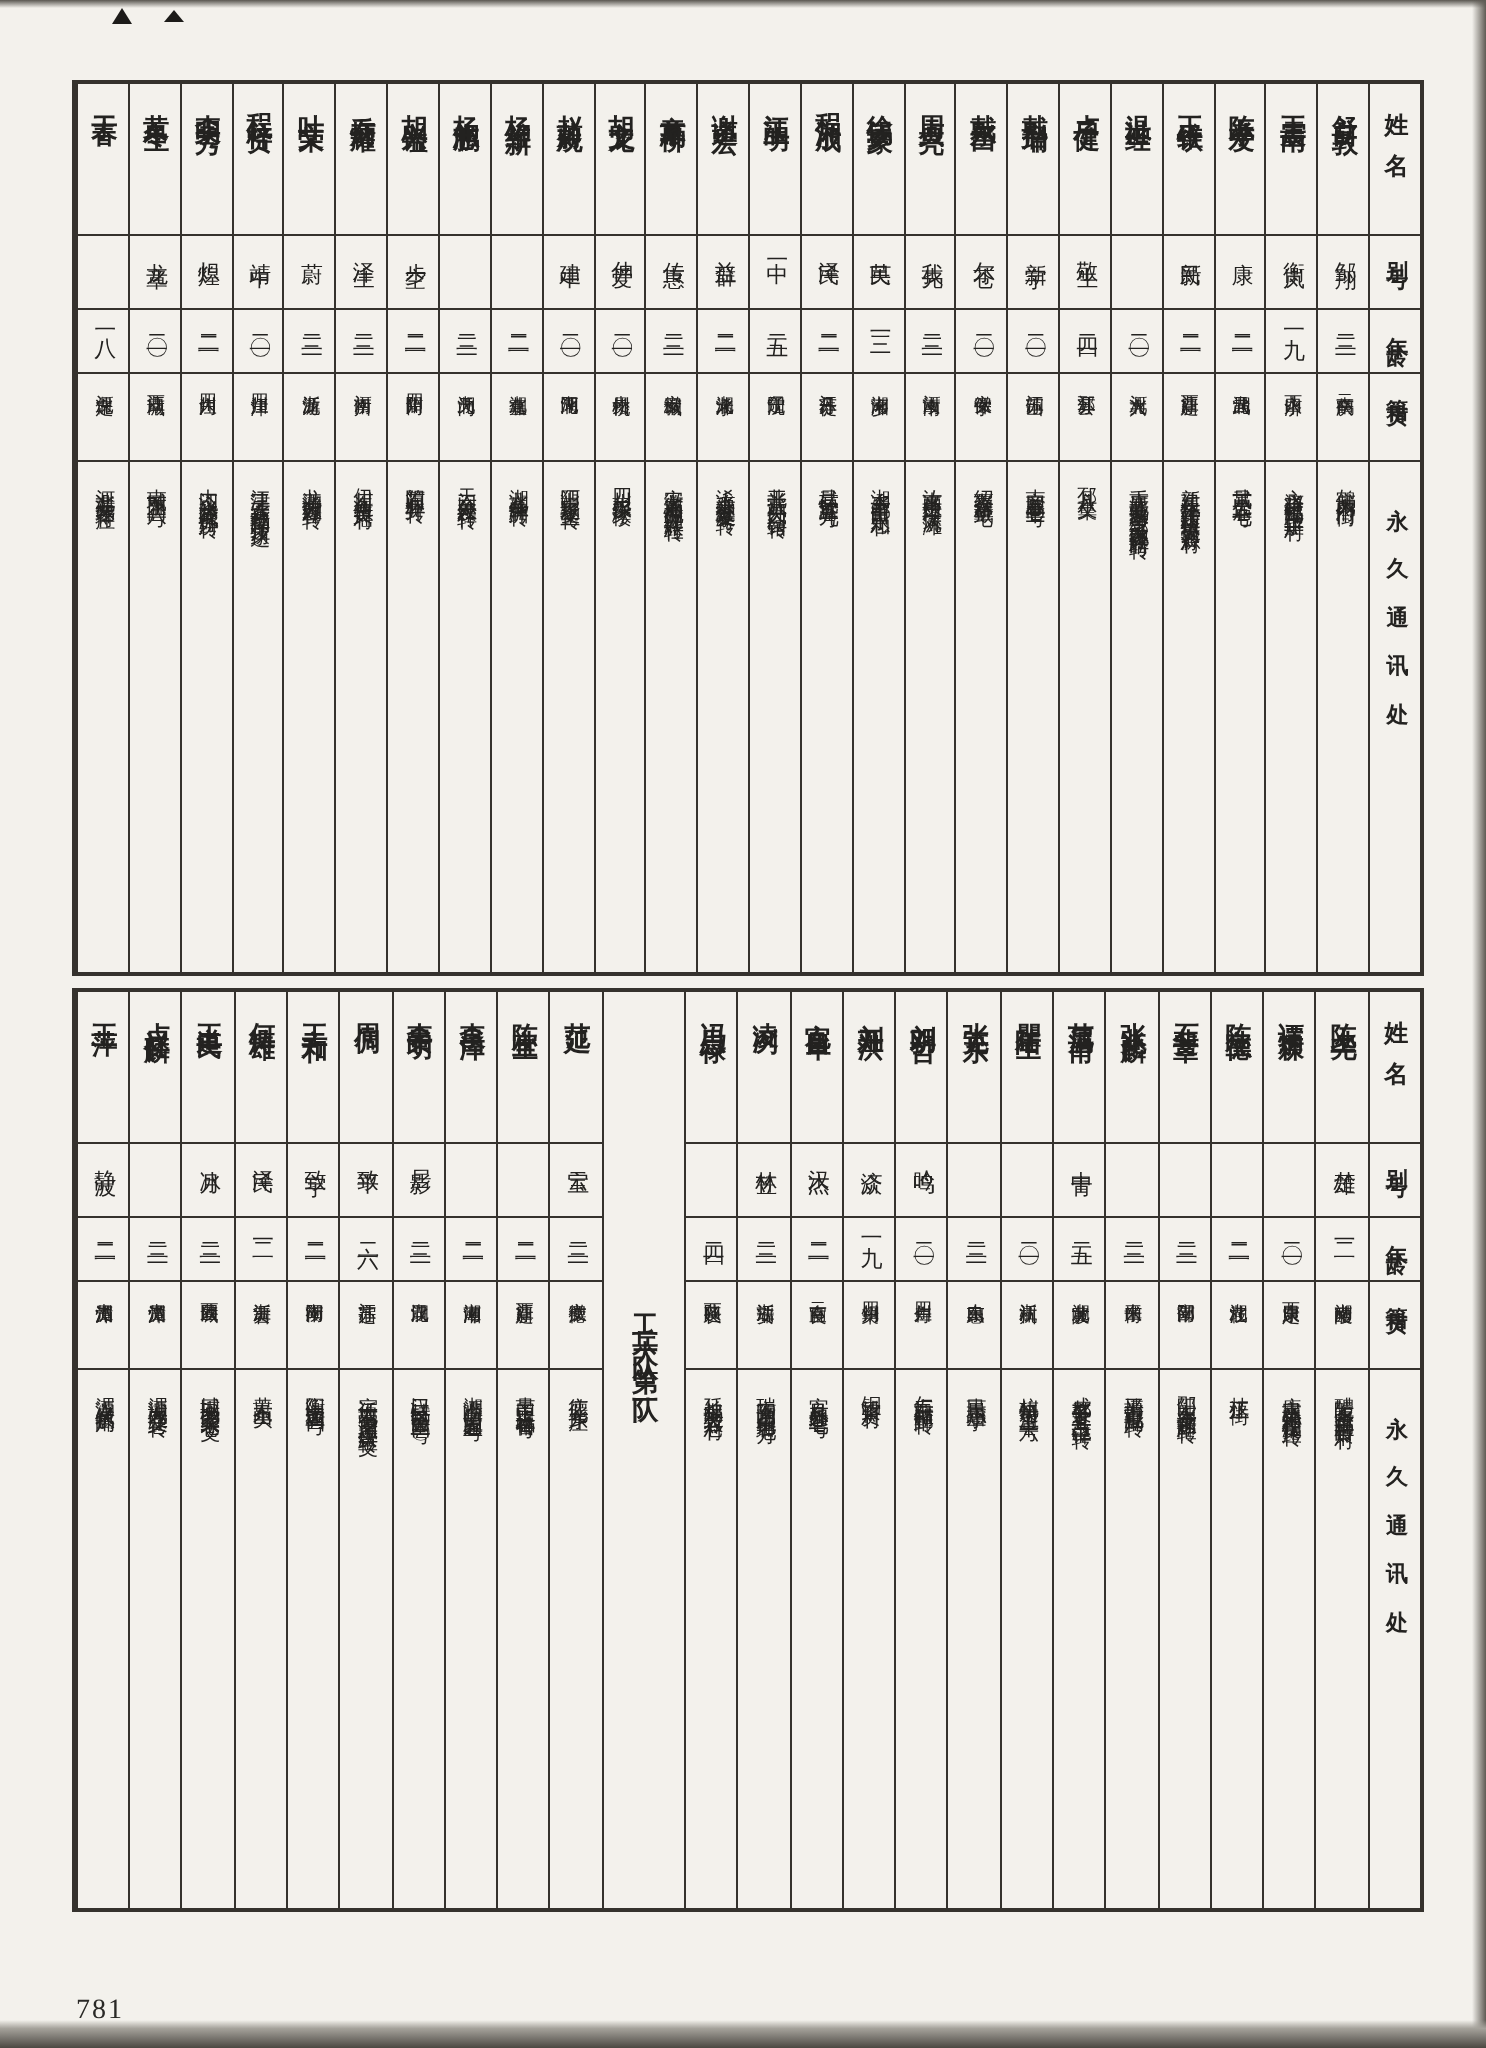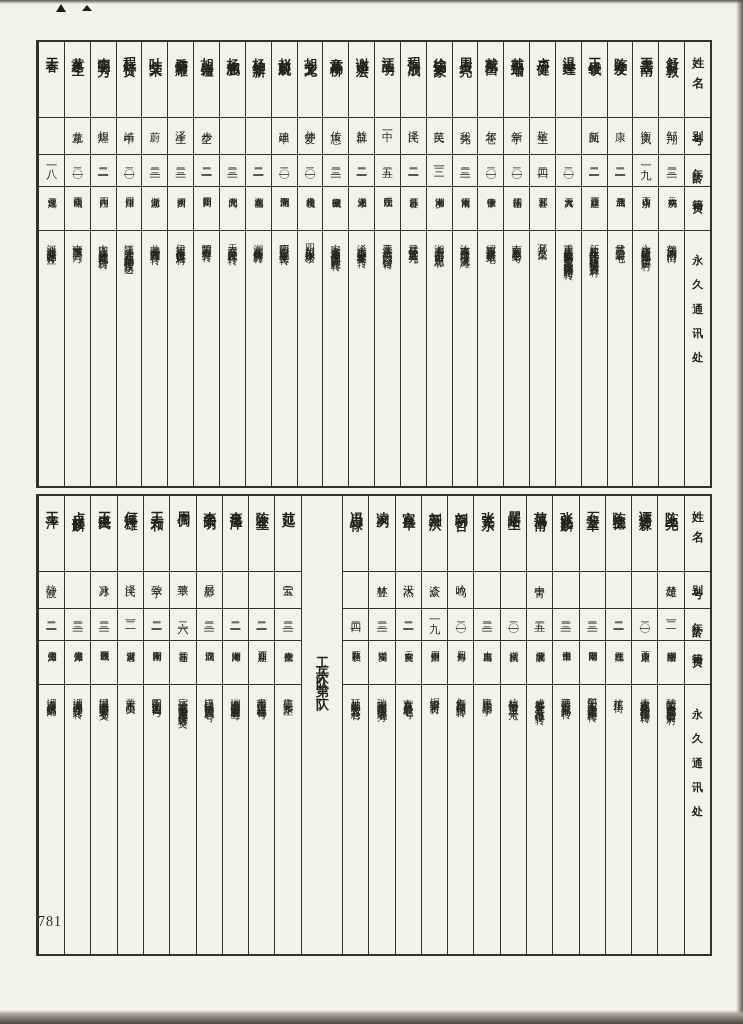--- a/index.html
+++ b/index.html
@@ -59,21 +59,21 @@
 
   .hcol .vt{font-weight:bold;}
   .hcol .c-name .vt{font-size:12px;letter-spacing:1.6em;}
   .hcol .c-alias .vt,.hcol .c-age .vt,.hcol .c-native .vt{font-size:11px;letter-spacing:4px;line-height:1.1;}
   .hcol .c-addr{padding-top:14px;}
   .hcol .c-addr .vt{font-size:11px;letter-spacing:2.2em;}
 
   .unit-cell{height:100%;padding-top:150px;display:flex;justify-content:center;}
   .unit-cell .vt{font-size:13px;font-weight:bold;letter-spacing:7px;}
 
-  .pagenum{position:absolute;left:38px;top:914px;font-size:14px;letter-spacing:1px;color:#2a2926;}
+  .pagenum{position:absolute;left:38px;top:998px;font-size:14px;letter-spacing:1px;color:#2a2926;}
 </style>
 </head>
 <body>
 
 <div class="page">
 
   <div class="edge edge-top"></div>
   <div class="edge edge-right"></div>
   <div class="edge edge-bottom"></div>
   <div class="speck speck1"></div>

